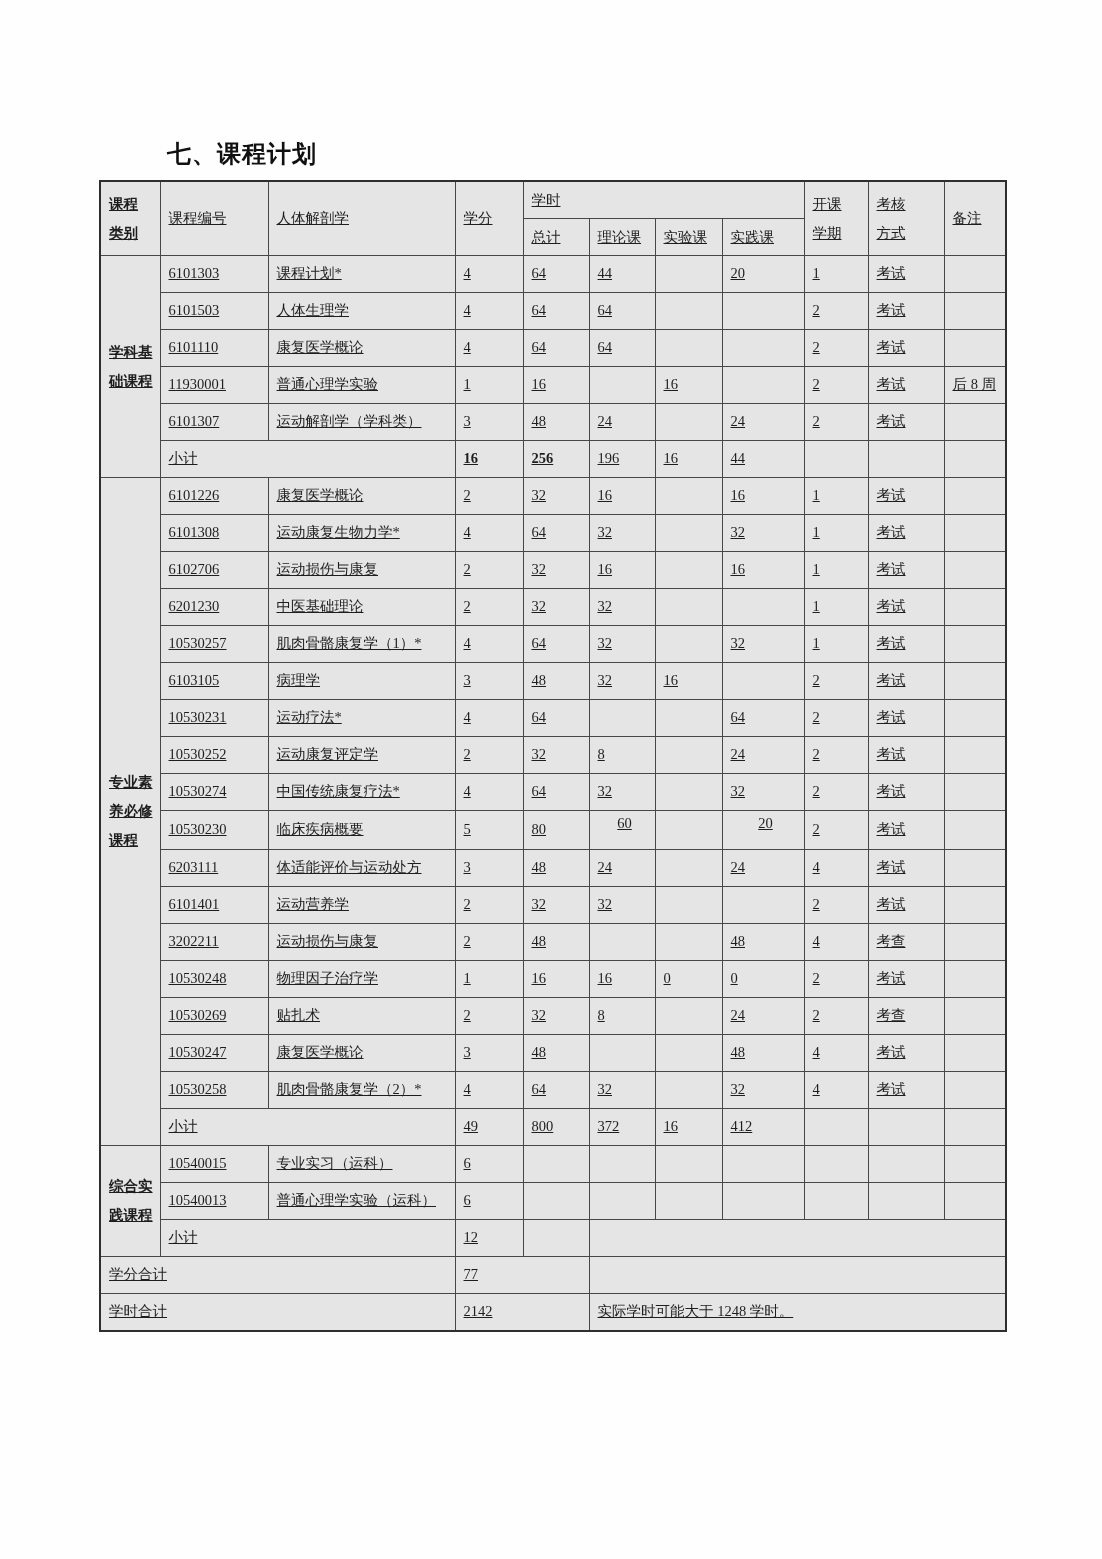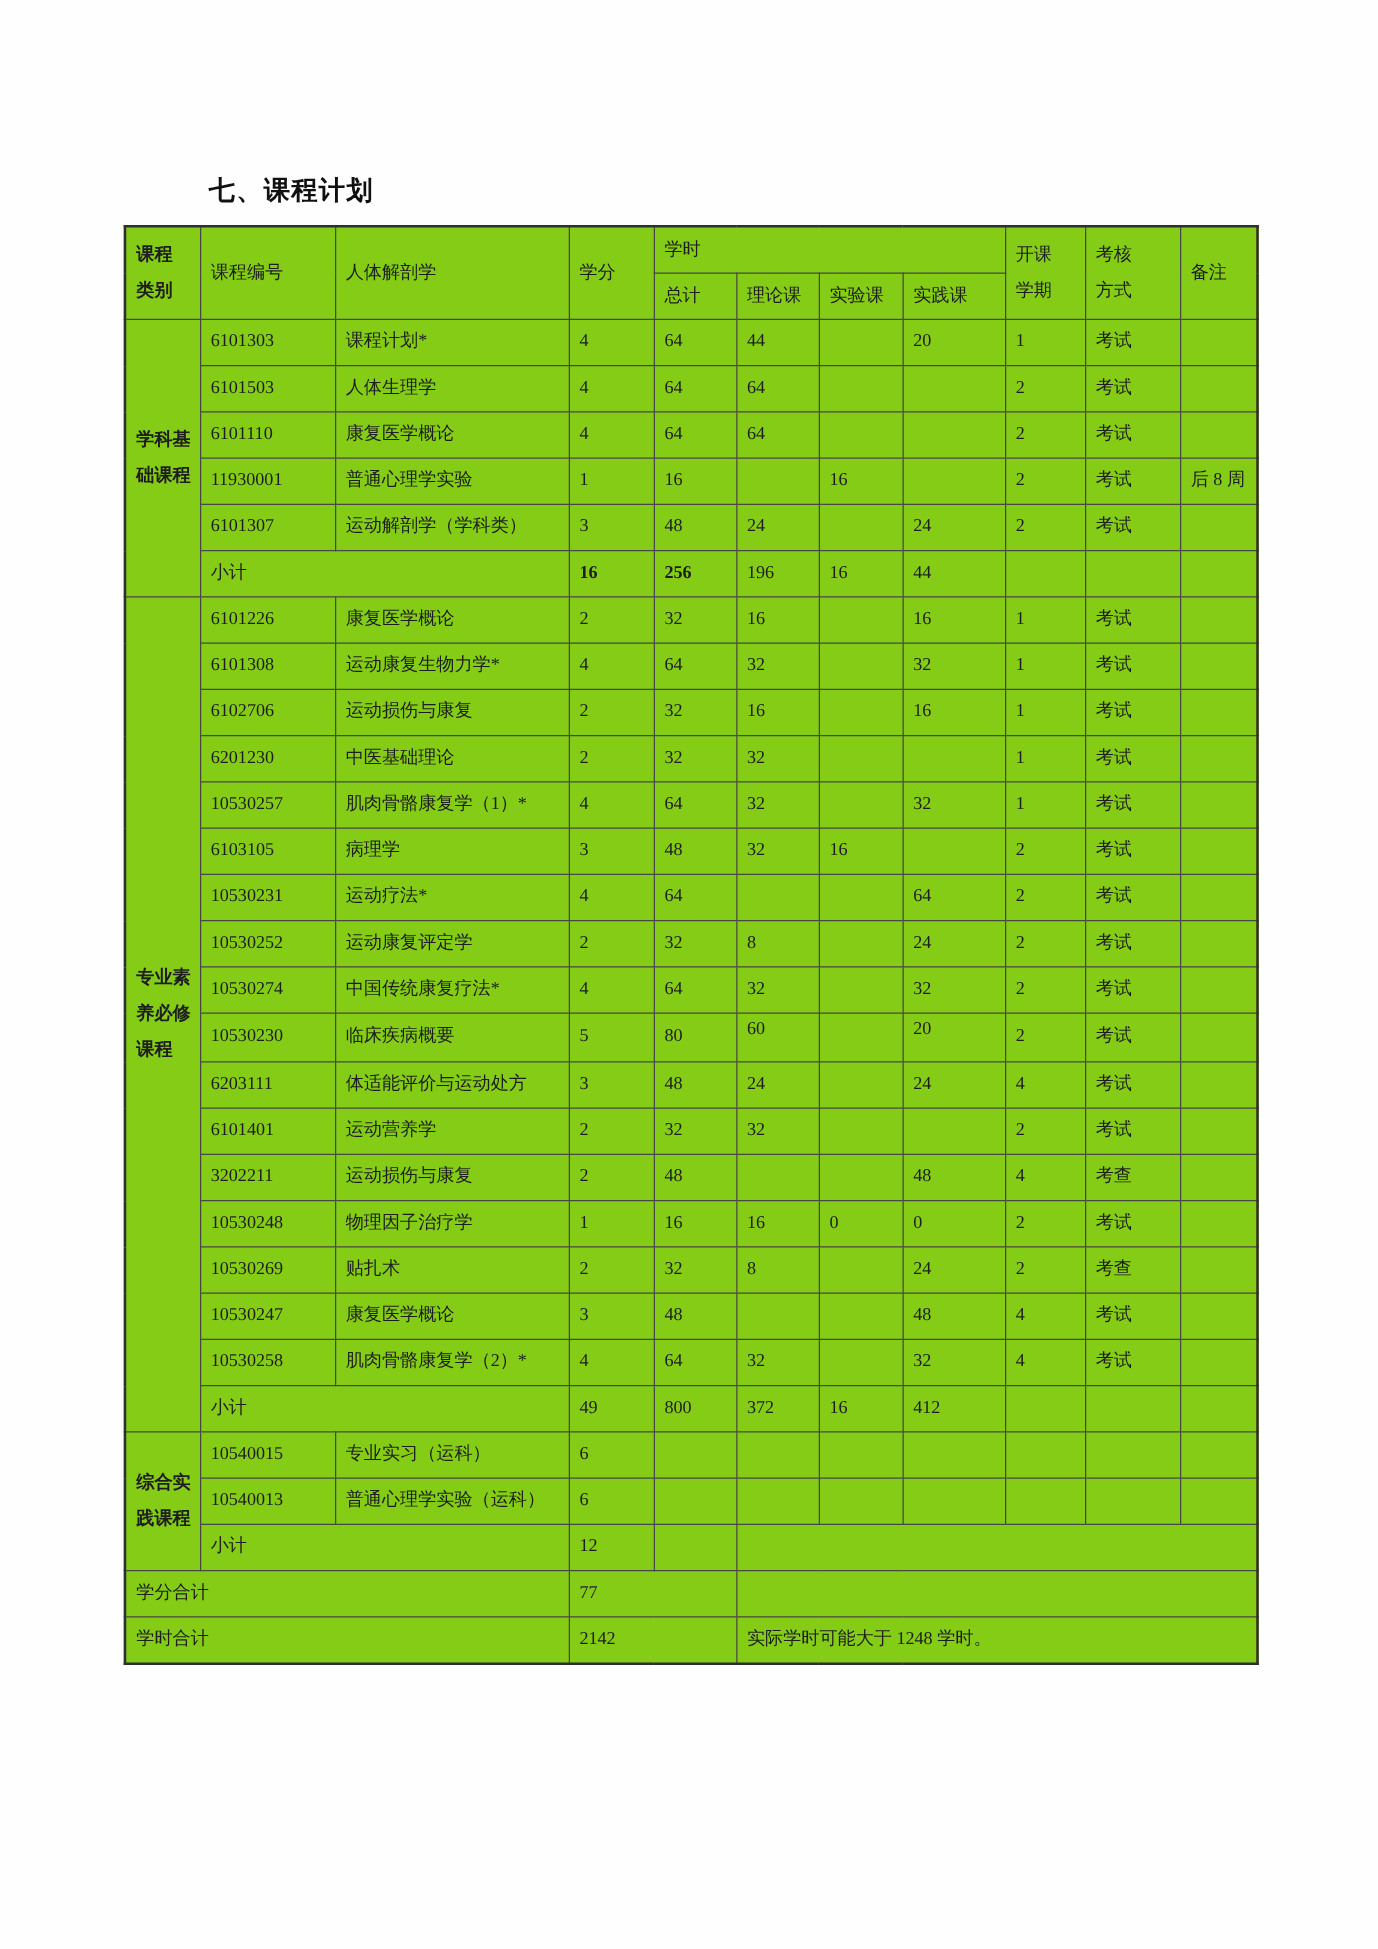--- a/index.html
+++ b/index.html
@@ -1,28 +1,28 @@
 <!DOCTYPE html>
 <html><head>
 <meta charset="utf-8">
 <style>
   html,body{margin:0;padding:0;background:#ffffff;}
   .page{position:relative;width:1102px;height:1559px;background:#fefefe;overflow:hidden;
         font-family:"Liberation Serif","DejaVu Serif",serif;color:#1e1e1e;}
   .title{position:absolute;left:167px;top:138px;font-family:"Liberation Sans","DejaVu Sans",sans-serif;
-         font-weight:700;font-size:21px;color:#101010;letter-spacing:1px;}
+         font-weight:700;font-size:24px;color:#101010;letter-spacing:1px;}
   table.plan{position:absolute;left:99px;top:180px;width:906px;border-collapse:collapse;
-             table-layout:fixed;border:2px solid #2e2e2e;background:#84cc16;}
+             table-layout:fixed;border:2px solid #2e2e2e;background:#e5e5e5;text-decoration:underline;}
   .plan th,.plan td{border:1px solid #474747;padding:0 3px 0 8px;height:36px;
                     font-size:14.5px;font-weight:400;text-align:left;vertical-align:middle;
                     white-space:pre-line;line-height:1.45;overflow:hidden;}
   .plan th{line-height:1.95;}
   .plan td.cat{font-weight:700;line-height:2.0;}
   .plan .b{font-weight:700;}
-  .plan td.vtop{vertical-align:top;padding-top:2px;}
+  .plan td.vtop{vertical-align:top;padding-top:2px;text-align:center;}
 </style>
 </head>
 <body>
 
 <div class="page">
   <div class="title">七、课程计划</div>
 
   <table class="plan">
     <colgroup>
       <col style="width:60px">

